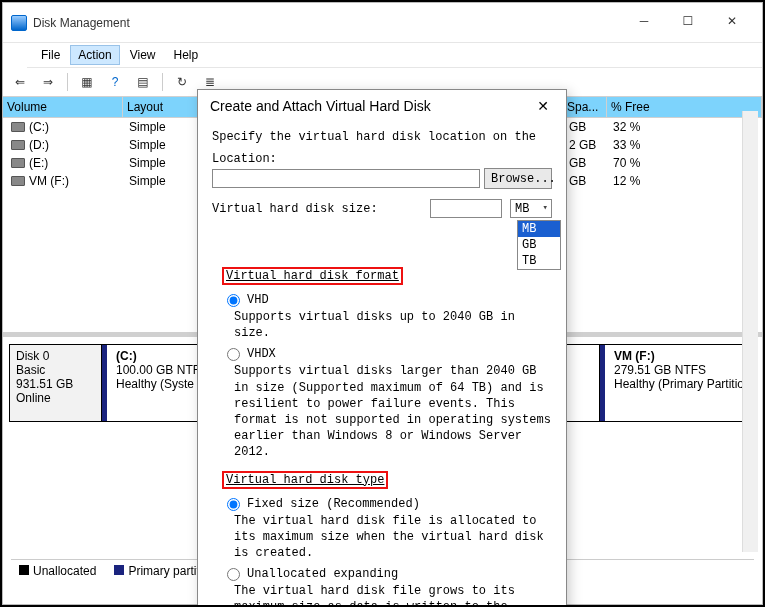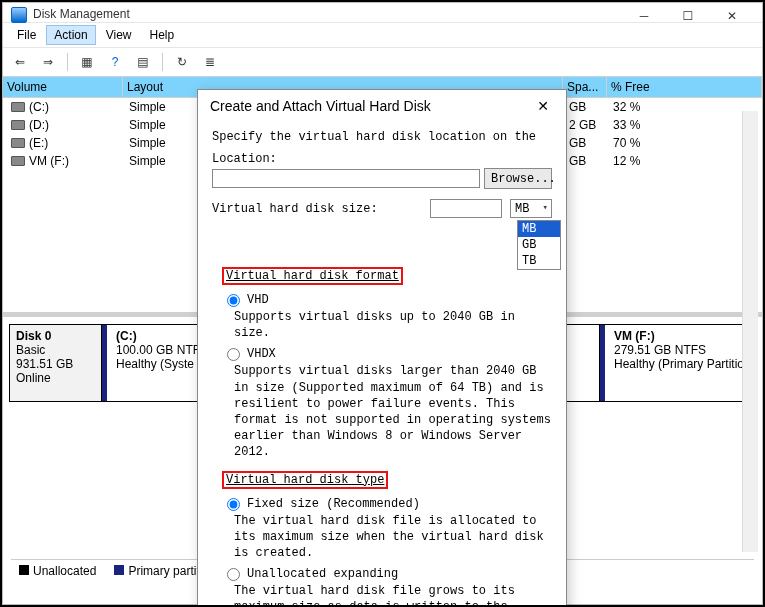--- a/index.html
+++ b/index.html
@@ -1,39 +1,39 @@
 <!DOCTYPE html>
 <html><head>
 <meta charset="utf-8">
 <style>
   * { box-sizing: border-box; }
   body { margin: 0; font-family: "Segoe UI", Tahoma, sans-serif; font-size: 12px; background: #ffffff; color: #000; }
   .outer { width: 765px; height: 607px; border: 2px solid #000; position: relative; background: #fff; overflow: hidden; }
   .window { position: absolute; inset: 0; border: 1px solid #bbb; background: #fff; }
-  .titlebar { display: flex; align-items: flex-start; padding: 4px 8px; height: 20px; border-bottom: 1px solid #e6e6e6; }
+  .titlebar { display: flex; align-items: center; padding: 4px 8px; height: 40px; border-bottom: 1px solid #e6e6e6; }
   .titlebar .app-icon { width: 16px; height: 16px; margin-right: 6px; background: linear-gradient(#9cf,#06c); border:1px solid #06c; border-radius:2px; }
   .titlebar .title { flex: 1; color: #333; }
   .win-controls { display: flex; gap: 0; }
   .win-controls .btn { width: 44px; height: 26px; display:flex; align-items:center; justify-content:center; color:#333; margin-top:-4px; }
-  .menubar { display: flex; gap: 2px; padding: 2px 6px; border-bottom: 1px solid #e6e6e6; }
+  .menubar { display: flex; gap: 2px; padding: 2px 6px; border-bottom: 1px solid #e6e6e6; margin-left: 24px; }
   .menubar .menu { padding: 3px 8px; }
   .menubar .menu.active { background: #cde8ff; border: 1px solid #99c2e8; padding:2px 7px; }
   .toolbar { display: flex; gap: 6px; padding: 4px 6px; border-bottom: 1px solid #d0d0d0; align-items:center; }
   .toolbar .tbtn { width: 22px; height: 20px; border: 1px solid transparent; display:flex; align-items:center; justify-content:center; color:#333; }
   .toolbar .sep { width:1px; height:18px; background:#ccc; margin:0 2px; }
   .columns { display: flex; background: #f7f7f7; border-bottom: 1px solid #d0d0d0; font-size: 12px; }
   .columns .col { padding: 3px 4px; border-right: 1px solid #d0d0d0; background:#7dd3fc; }
   .list { background:#fff; }
   .list-row { display:flex; padding: 2px 8px; align-items:center; }
   .list-row .cell { }
   .list-row .disk-ico { width:14px; height:10px; background:#888; margin-right:4px; border-radius:1px; border:1px solid #555; }
   .lower-split { border-top:1px solid #d0d0d0; }
   .diskstrip { display:flex; border: 1px solid #000; margin:6px; height:78px; }
   .diskstrip .diskhead { width:92px; border-right:1px solid #000; padding:4px 6px; background:#f2f2f2; }
-  .diskstrip .diskhead .dname { font-weight:bold; }
+  .diskstrip .diskhead .dname { font-weight:normal; }
   .diskstrip .part { border-right:1px solid #000; padding:4px 6px; position:relative; }
   .diskstrip .part::before { content:""; position:absolute; left:0; top:0; bottom:0; width:5px; background:#1a237e; }
   .diskstrip .part-inner { margin-left:8px; }
   .legend { position:absolute; left:8px; bottom:22px; display:flex; gap:18px; align-items:center; background:#fff; padding:4px 8px; border-top:1px solid #ccc; width: calc(100% - 16px); }
   .legend .sw { width:10px; height:10px; background:#000; display:inline-block; margin-right:4px; }
   .legend .sw.blue { background:#1a237e; }
   .scroll-right { position:absolute; right:4px; top:108px; bottom:52px; width:16px; background:#f0f0f0; border-left:1px solid #ddd; }
   .dialog { position:absolute; left:194px; top:86px; width:370px; background:#fff; border:1px solid #888; box-shadow: 3px 3px 12px rgba(0,0,0,0.2); }
   .dialog .dlg-title { display:flex; align-items:center; padding:6px 10px 6px 12px; }
   .dialog .dlg-title .t { flex:1; font-size:14px; }

